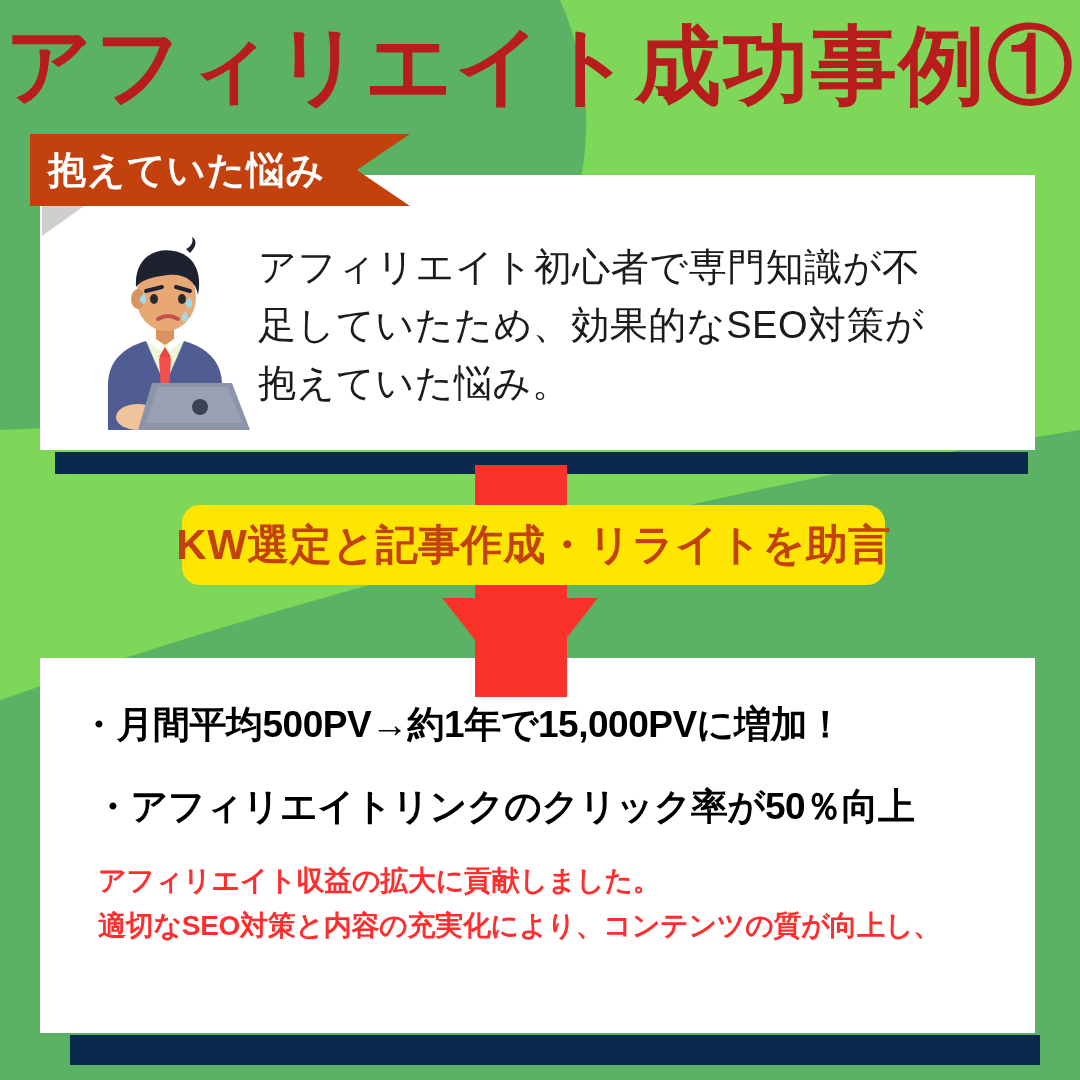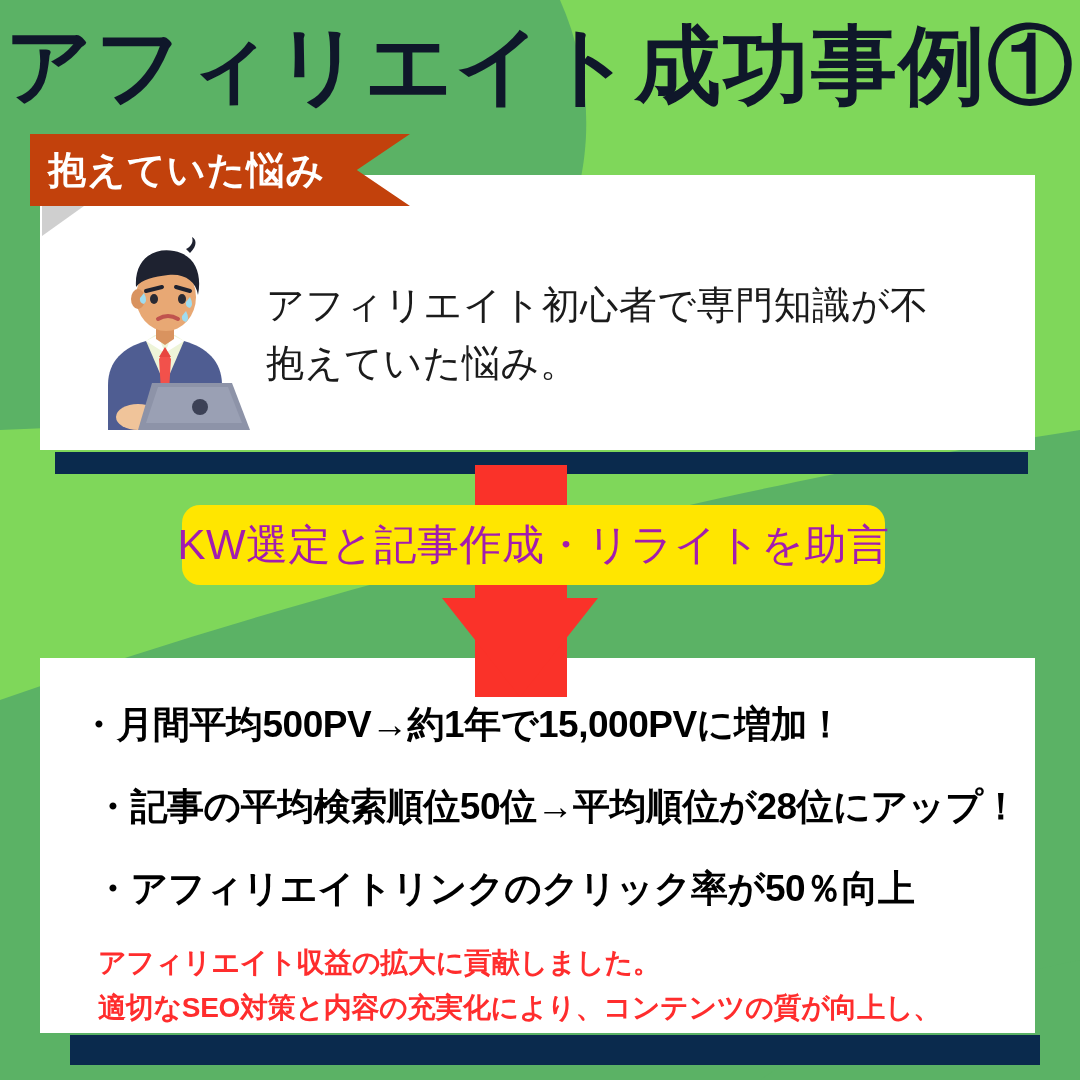--- a/index.html
+++ b/index.html
@@ -11,21 +11,21 @@
     position:relative;
   }
 
   
   #bg-layer { position:absolute; inset:0; z-index:0; }
 
   
   .title {
     position:absolute; left:0; right:0; top:18px;
     text-align:center; z-index:5;
-    color:#0f172a;
+    color:#b91c1c;
     font-size:86px; font-weight:700;
     letter-spacing:2px;
     line-height:1.1;
     white-space:nowrap;
   }
 
   
   .ribbon-wrap { position:absolute; left:30px; top:134px; z-index:6; }
   .ribbon {
     position:relative;
@@ -54,21 +54,21 @@
   }
 
   #card-problem { left:40px; top:175px; width:995px; height:275px; }
   #bar-problem  { left:55px; top:452px; width:973px; height:22px; }
 
   #card-results { left:40px; top:658px; width:995px; height:375px; }
   #bar-results  { left:70px; top:1035px; width:970px; height:30px; }
 
   .problem-inner {
     position:absolute; left:0; top:60px; right:0;
-    display:flex; align-items:center; gap:16px;
+    display:flex; align-items:flex-start; gap:8px;
     padding:0 24px 0 100px;
   }
   .problem-text {
     font-size:38px; line-height:1.52; color:#1b1b1b;
     letter-spacing:0.5px; padding-top:4px;
   }
   .problem-text div { white-space:nowrap; }
 
   
   .person { width:170px; height:195px; flex:0 0 170px; margin-left:-60px; }
@@ -87,21 +87,21 @@
     z-index:5;
   }
   .yellow-banner {
     position:absolute; left:182px; top:505px;
     width:703px; height:80px;
     background:#ffe600; border-radius:18px;
     display:flex; align-items:center; justify-content:center;
     z-index:7;
   }
   .yellow-banner span {
-    font-size:42px; font-weight:400; color:#a21caf;
+    font-size:42px; font-weight:700; color:#c2410c;
     letter-spacing:0.5px; white-space:nowrap;
   }
 
   
   .results-inner { position:absolute; left:0; top:42px; right:0; padding:0 40px; }
   .result-line {
     font-size:37px; font-weight:700; color:#000;
     letter-spacing:-0.5px; white-space:nowrap;
     margin-bottom:32px;
   }
@@ -164,20 +164,21 @@
 
       <ellipse cx="58" cy="182" rx="22" ry="13" fill="#f0c49a"></ellipse>
 
       <path d="M72 148 L152 148 L170 195 L58 195 Z" fill="#8d93a8"></path>
       <path d="M78 152 L148 152 L162 188 L66 188 Z" fill="#9aa0b4"></path>
       <ellipse cx="120" cy="172" rx="8" ry="8" fill="#3c4156"></ellipse>
     </svg>
 
     <div class="problem-text">
       <div>アフィリエイト初心者で専門知識が不</div>
+      <div>足していたため、効果的なSEO対策が</div>
       <div>抱えていた悩み。</div>
     </div>
   </div>
 </div>
 <div class="card-bar" id="bar-problem"></div>
 
 <div class="ribbon-wrap">
   <div class="ribbon">
     <span>抱えていた悩み</span>
   </div>
@@ -186,21 +187,20 @@
 
 <div class="arrow-shaft"></div>
 <div class="arrow-head"></div>
 <div class="yellow-banner">
   <span>KW選定と記事作成・リライトを助言</span>
 </div>
 
 <div class="card" id="card-results">
   <div class="results-inner">
     <div class="result-line">・月間平均500PV→約1年で15,000PVに増加！</div>
-    <div class="result-line">・記事の平均検索順位50位→平均順位が28位にアップ！</div>
     <div class="result-line">・アフィリエイトリンクのクリック率が50％向上</div>
     <div class="summary">
       <div>アフィリエイト収益の拡大に貢献しました。</div>
       <div>適切なSEO対策と内容の充実化により、コンテンツの質が向上し、</div>
     </div>
   </div>
 </div>
 <div class="card-bar" id="bar-results"></div>
 
 </body></html>

